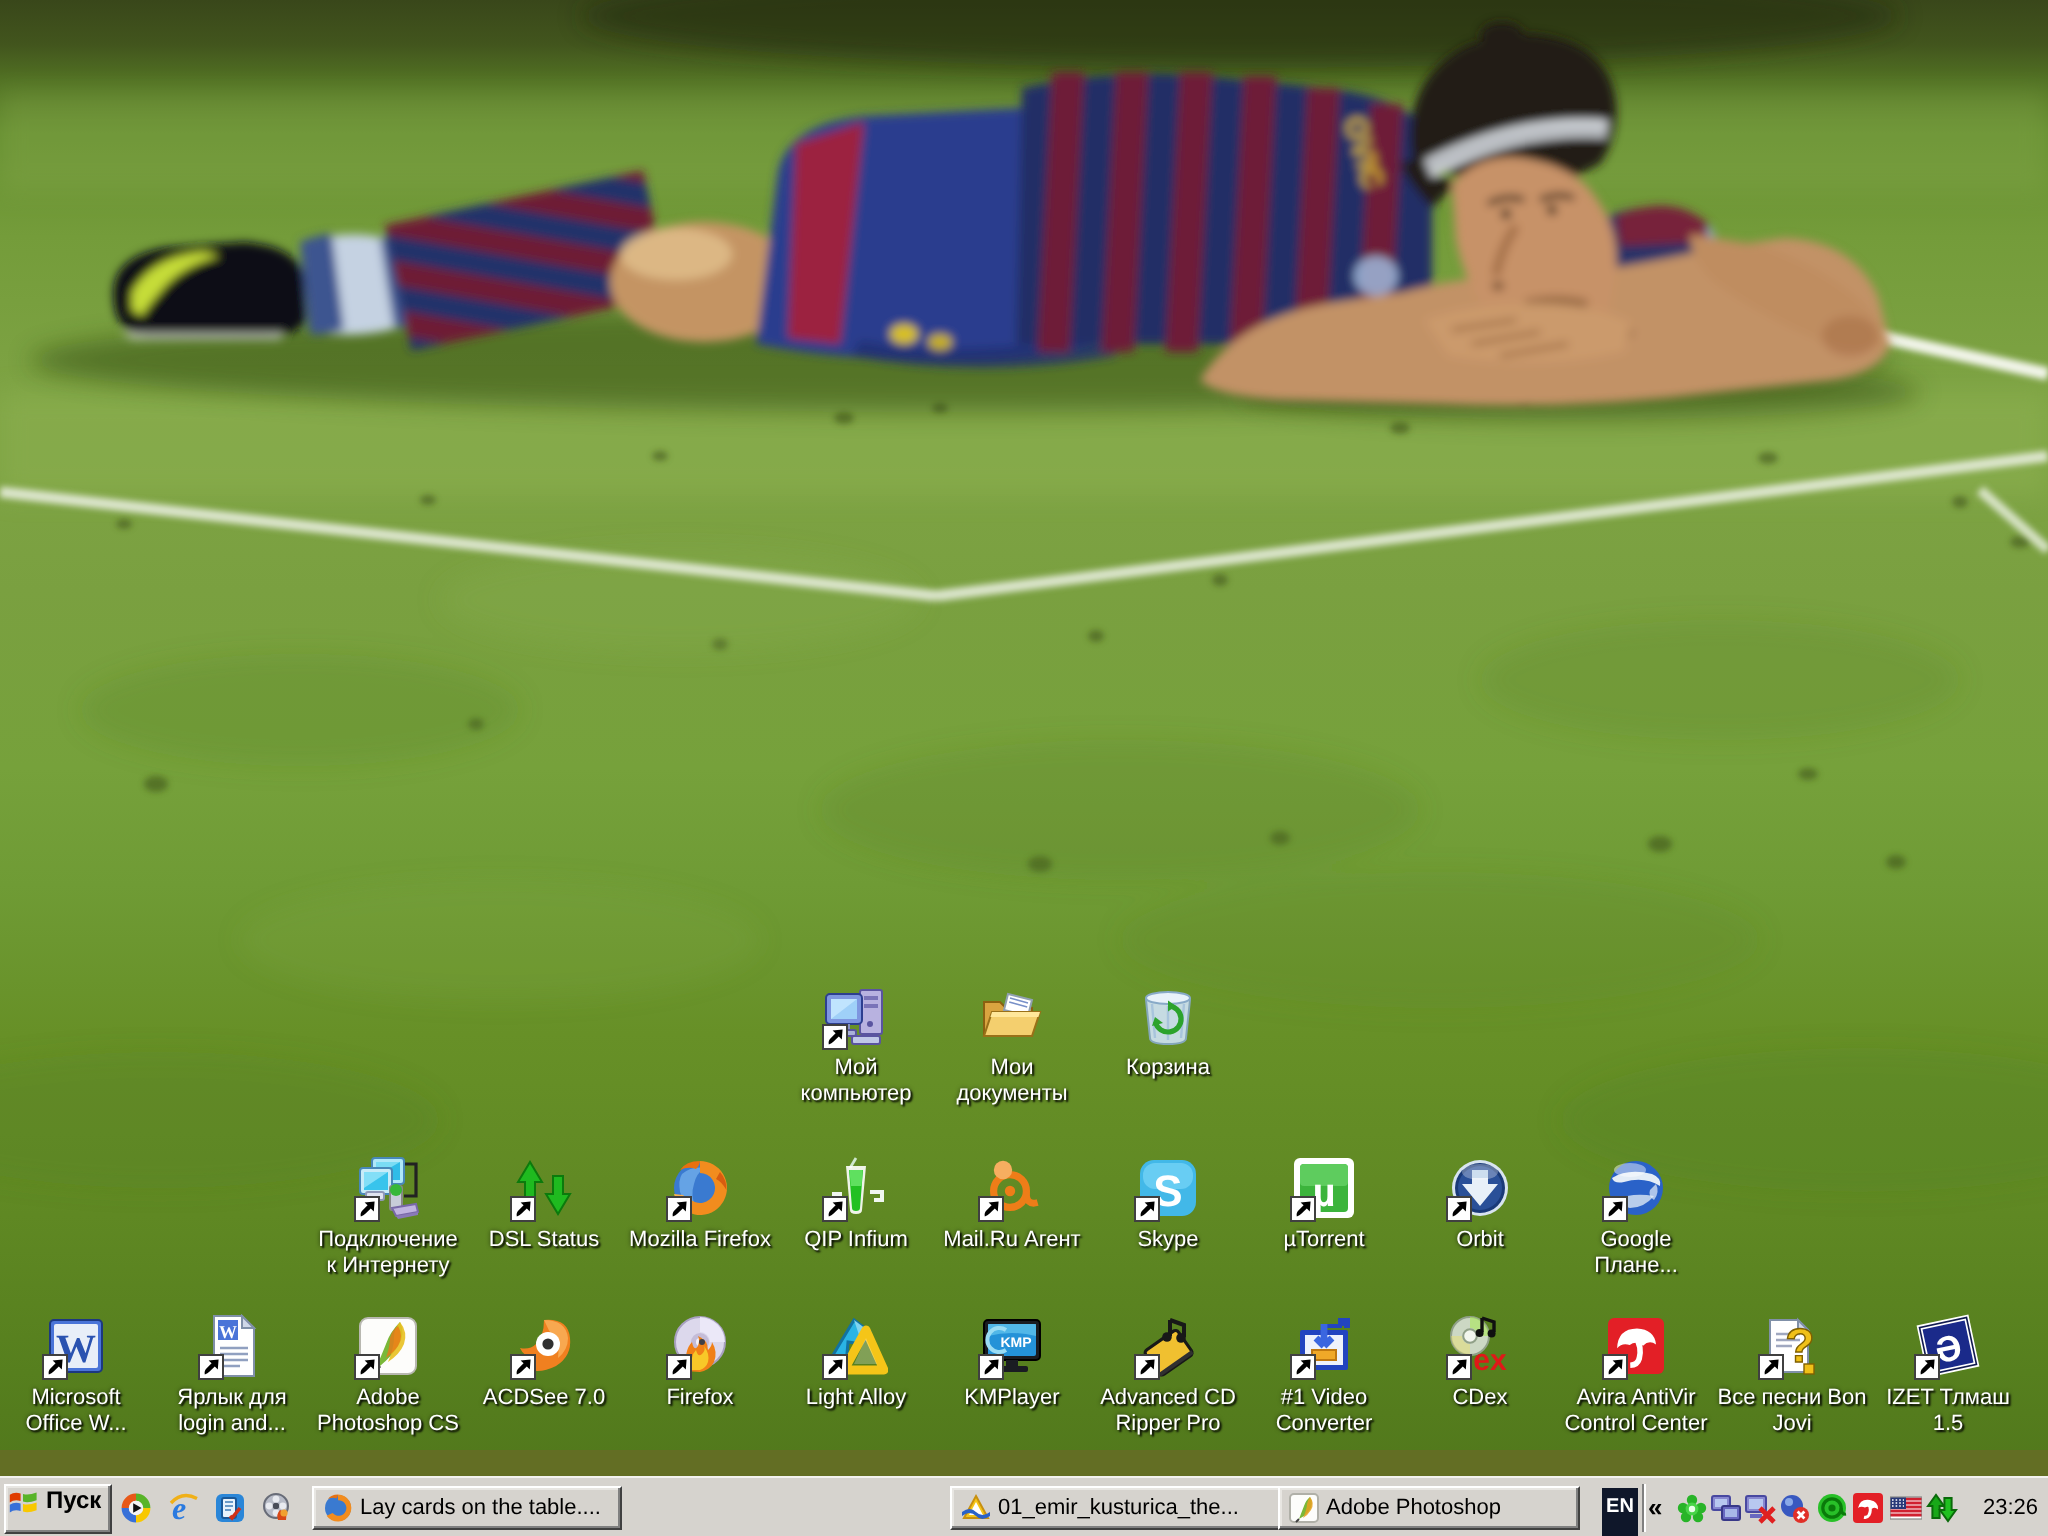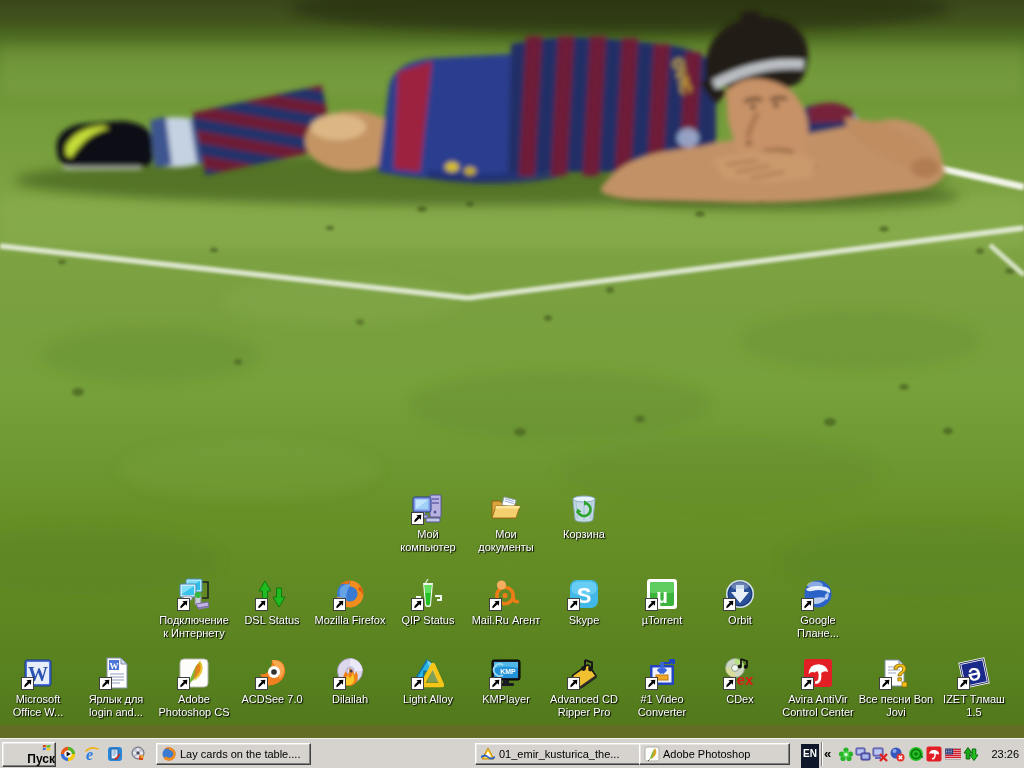--- a/index.html
+++ b/index.html
@@ -5,21 +5,21 @@
 html,body{margin:0;padding:0;width:1024px;height:768px;overflow:hidden;font-family:"Liberation Sans",sans-serif;}
 #desk{position:absolute;left:0;top:0;width:1024px;height:648px;background:#4c7a1e;}
 #wall{position:absolute;left:0;top:0;}
 .di{position:absolute;width:78px;text-align:center;}
 .di .ic{position:relative;width:32px;height:32px;margin:0 auto;}
 .di .ic svg{position:absolute;left:0;top:0;}
 .di .tx{margin-top:4px;font-size:11px;line-height:13px;color:#fff;text-shadow:1px 1px 1px rgba(0,0,0,.95),0 0 2px rgba(0,0,0,.6);}
 .sa{position:absolute;left:0;bottom:0;width:11px;height:11px;background:#fff;outline:1px solid #404040;}
 .sa svg{position:absolute;left:0;top:0;}
 #taskbar{position:absolute;left:0;top:738px;width:1024px;height:30px;background:#d6d3ce;border-top:1px solid #f3f2ef;box-sizing:border-box;}
-#startbtn{position:absolute;left:2px;top:3px;width:52px;height:23px;background:#d6d3ce;border:1px solid;border-color:#fff #404040 #404040 #fff;box-shadow:inset -1px -1px 0 #808080,inset 1px 1px 0 #e8e6e2;display:flex;align-items:flex-end;flex-direction:column;}
+#startbtn{position:absolute;left:2px;top:3px;width:52px;height:23px;background:#d6d3ce;border:1px solid;border-color:#fff #404040 #404040 #fff;box-shadow:inset -1px -1px 0 #808080,inset 1px 1px 0 #e8e6e2;display:flex;align-items:flex-start;}
 #startbtn span{font-weight:bold;font-size:12px;color:#000;margin-left:3px;letter-spacing:0;}
 .ql{position:absolute;top:7px;width:16px;height:16px;}
 .chev{position:absolute;font-weight:bold;color:#111;font-size:14px;}
 .wbtn{position:absolute;top:4px;height:22px;background:#d6d3ce;border:1px solid;border-color:#fff #404040 #404040 #fff;box-shadow:inset -1px -1px 0 #808080,inset 1px 1px 0 #e8e6e2;display:flex;align-items:center;overflow:hidden;box-sizing:border-box;}
 .wbtn svg{margin:0 3px 0 4px;flex:none;}
 .wbtn span{font-size:11px;color:#000;white-space:nowrap;overflow:hidden;}
 #enbox{position:absolute;left:801px;top:5px;width:18px;height:30px;background:#0f172a;color:#fff;font-weight:bold;font-size:10px;text-align:center;line-height:19px;}
 #traydiv{position:absolute;left:821px;top:3px;width:1px;height:24px;background:#808080;box-shadow:1px 0 0 #fff;}
 .ti{position:absolute;top:7px;width:16px;height:16px;}
 #clock{position:absolute;left:983px;top:0;width:36px;height:30px;font-size:11px;color:#000;line-height:30px;text-align:right;}
@@ -285,21 +285,21 @@
 <path d="M12.7,7 L19.3,7 L18.8,15 L13.4,15 Z" fill="#5fe05f"></path>
 <path d="M4,18 h5 v2 h-3 v1.5 h3 v4 h-5 Z" fill="#f0f6f0"></path>
 <path d="M23,18 h6 v4 h-4" fill="none" stroke="#f0f6f0" stroke-width="2"></path>
 </svg>
         <div class="sa">
           <svg width="11" height="11" viewBox="0 0 11 11">
             <path d="M2.4,9.2 Q2.0,7.4 3.2,6.2 L5.8,3.6 L4.3,2.2 L9.3,1.8 L8.9,6.7 L7.4,5.2 L4.8,7.8 Q3.8,8.9 2.4,9.2 Z" fill="#000"></path>
           </svg>
         </div>
       </div>
-<div class="tx">QIP Status</div>
+<div class="tx">QIP Infium</div>
     </div>
 
 <div class="di" style="left:467px;top:578px">
 <div class="ic">
         <svg width="32" height="32" viewBox="0 0 32 32">
 <circle cx="15" cy="17.5" r="8.2" fill="none" stroke="#ee7d18" stroke-width="3.6"></circle>
 <circle cx="15" cy="17.5" r="2.6" fill="#ee7d18"></circle>
 <path d="M23.2,17.5 q-0.4,7.5 5.6,5.8" stroke="#ee7d18" stroke-width="3.4" fill="none"></path>
 <circle cx="11.5" cy="7" r="4.6" fill="#f6ae60"></circle>
 </svg>
@@ -460,21 +460,21 @@
 <path d="M9,28 Q8,18 12,14 Q13,19 15,16 Q16,13 15,11 Q20,13 20,18 Q22,16 22,14 Q25,19 23,24 Q21,28 16,29 Q12,29 9,28 Z" fill="#f08018"></path>
 <path d="M12,28 Q11,21 14,18 Q15,22 17,20 Q19,18 18,16 Q21,20 20,24 Q19,27 16,28 Q13,28 12,28 Z" fill="#f8c828"></path>
 <circle cx="17" cy="14" r="1.5" fill="#404048"></circle>
 </svg>
         <div class="sa">
           <svg width="11" height="11" viewBox="0 0 11 11">
             <path d="M2.4,9.2 Q2.0,7.4 3.2,6.2 L5.8,3.6 L4.3,2.2 L9.3,1.8 L8.9,6.7 L7.4,5.2 L4.8,7.8 Q3.8,8.9 2.4,9.2 Z" fill="#000"></path>
           </svg>
         </div>
       </div>
-<div class="tx">Dilailah</div>
+<div class="tx">Firefox</div>
     </div>
 
 <div class="di" style="left:389px;top:657px">
 <div class="ic">
         <svg width="32" height="32" viewBox="0 0 32 32">
 <path d="M3,23 L15,3 L23,9 L19,15 L12,14 L11,26 Z" fill="#2ab4e4" stroke="#1272a2" stroke-width="1.5"></path>
 <path d="M15,3 L23,9 L19,15 Z" fill="#7fd4f0"></path>
 <path d="M10,28 L21,8 L30,28 Z" fill="none" stroke="#f5c518" stroke-width="4.5" stroke-linejoin="round"></path>
 <path d="M21,12 L26.5,25 L15,25 Z" fill="#fff" opacity="0.25"></path>
 </svg>

